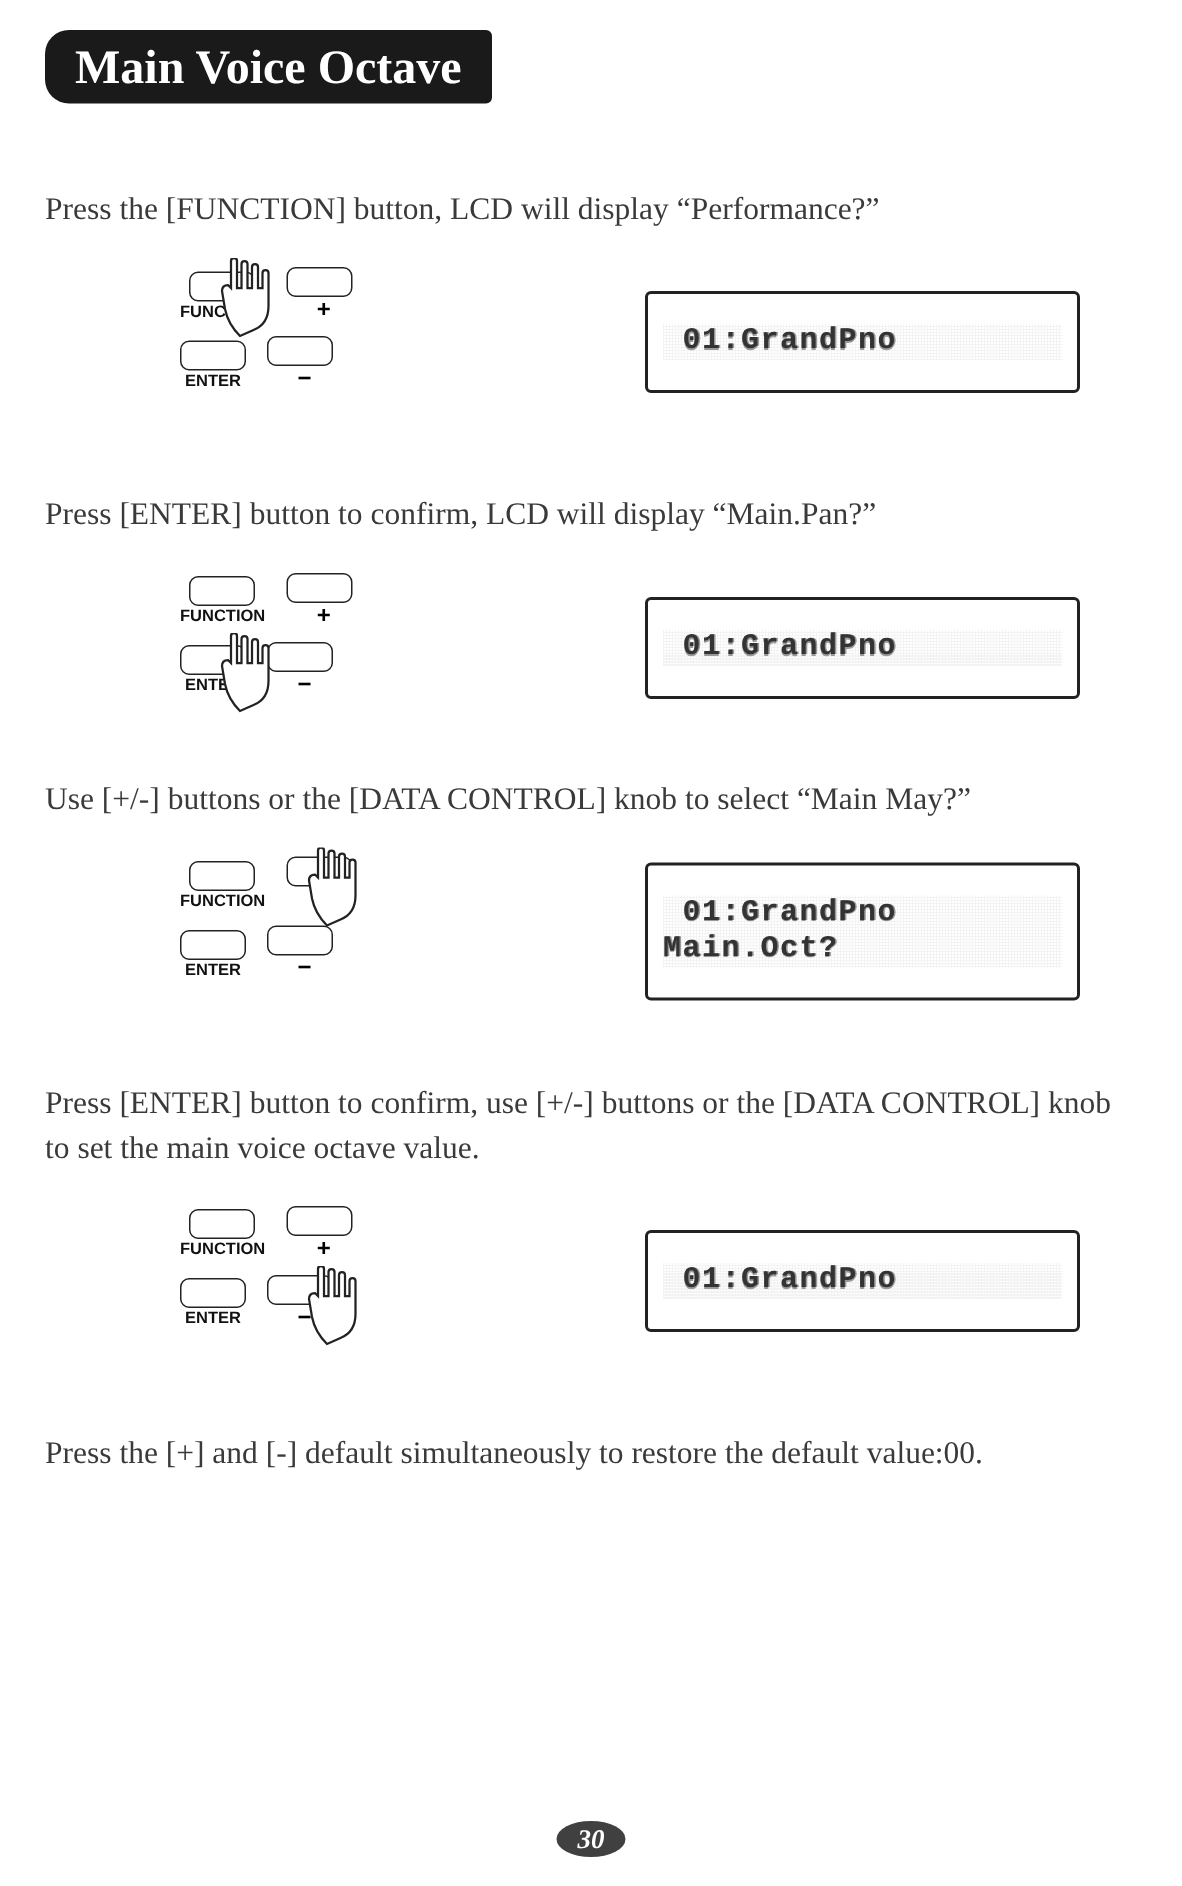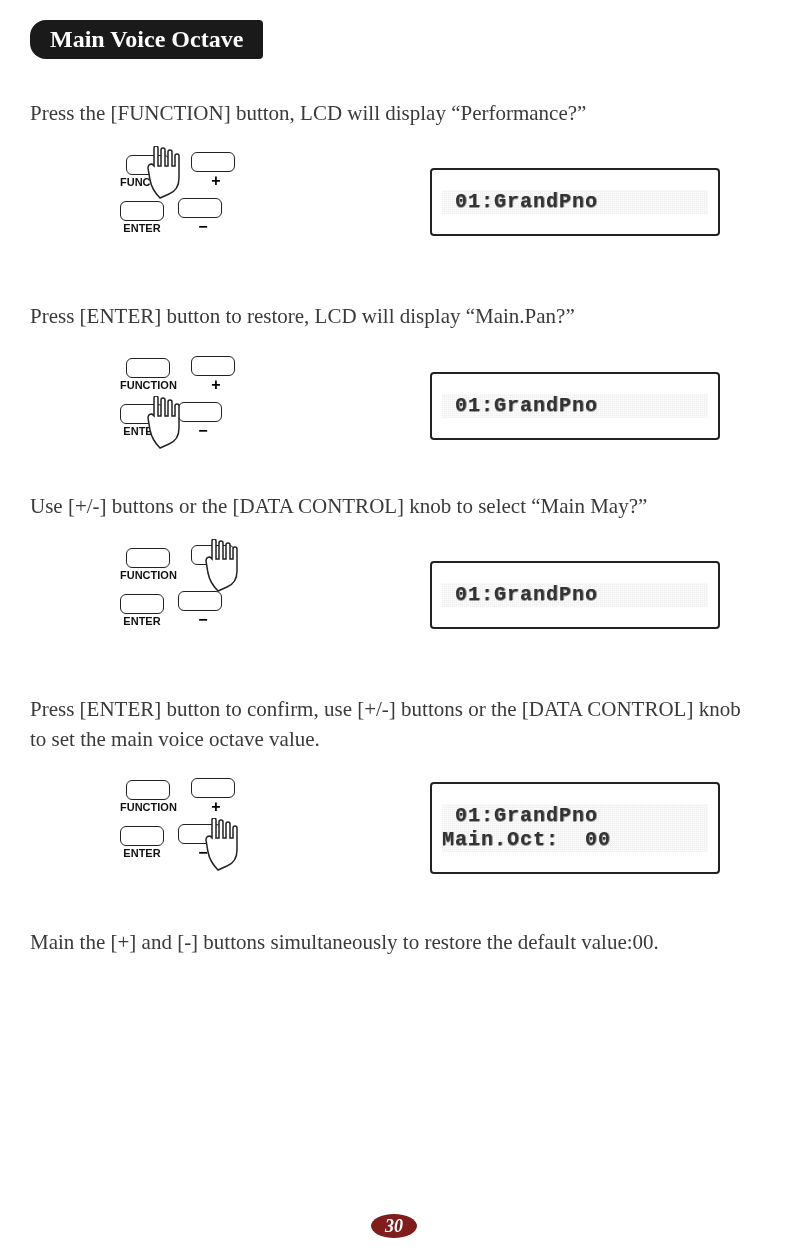--- a/index.html
+++ b/index.html
@@ -8,32 +8,33 @@
       height: 1257px;
       background: #fff;
       font-family: Georgia, 'Times New Roman', serif;
       position: relative;
       padding: 20px 30px;
     }
     .title-badge {
       display: inline-block;
       background: #1a1a1a;
       color: #fff;
-      font-size: 24px;
+      font-size: 32px;
       font-weight: bold;
       padding: 6px 20px;
       border-radius: 16px 4px 4px 16px;
       margin-bottom: 40px;
       font-family: Georgia, serif;
     }
     .instruction {
       font-size: 21px;
       color: #3a3a3a;
       margin-bottom: 24px;
       line-height: 1.4;
+      margin-top: 16px;
     }
     .step-row {
       display: flex;
       align-items: center;
       gap: 160px;
       margin-bottom: 50px;
       padding-left: 90px;
     }
     .button-panel {
       position: relative;
@@ -101,21 +102,21 @@
                         repeating-linear-gradient(0deg, #f3f3f3 0px, #f3f3f3 1px, transparent 1px, transparent 2px);
     }
     
     .page-number {
       position: absolute;
       bottom: 20px;
       left: 50%;
       transform: translateX(-50%);
     }
     .page-number-badge {
-      background: #7f1d1d;
+      background: #404040;
       color: #fff;
       font-style: italic;
       font-weight: bold;
       font-size: 18px;
       padding: 2px 14px;
       border-radius: 50%;
       font-family: Georgia, serif;
     }
   </style>
 </head>
@@ -154,21 +155,21 @@
           <path d="M12 8 L12 2 Q12 0 14 0 Q16 0 16 2 L16 20 L19 20 L19 4 Q19 2 21 2 Q23 2 23 4 L23 20 L26 20 L26 6 Q26 4 28 4 Q30 4 30 6 L30 20 L33 20 L33 10 Q33 8 35 8 Q37 8 37 10 L37 32 Q37 44 27 48 L18 52 Q10 44 8 34 L6 22 Q6 18 10 18 L12 20 Z" fill="#fff" stroke="#222" stroke-width="1.5"></path>
         </svg>
     </div>
   </div>
   <div class="lcd">
     <div class="lcd-line"> 01:GrandPno</div>
   </div>
 </div>
 
 
-<p class="instruction">Press [ENTER] button to restore, LCD will display “Main.Pan?”</p>
+<p class="instruction">Press [ENTER] button to confirm, LCD will display “Main.Pan?”</p>
 <div class="step-row" style="margin-bottom:36px;">
   <div class="button-panel">
     <div class="btn-row">
       <div class="btn-col">
         <div class="btn"></div>
         <div class="btn-label">FUNCTION</div>
       </div>
       <div class="btn-col">
         <div class="btn"></div>
         <span class="sign">+</span>
@@ -220,20 +221,21 @@
       </div>
     </div>
     <div class="hand" style="top:-6px; left:80px;">
       <svg viewBox="0 0 55 70">
           <path d="M12 8 L12 2 Q12 0 14 0 Q16 0 16 2 L16 20 L19 20 L19 4 Q19 2 21 2 Q23 2 23 4 L23 20 L26 20 L26 6 Q26 4 28 4 Q30 4 30 6 L30 20 L33 20 L33 10 Q33 8 35 8 Q37 8 37 10 L37 32 Q37 44 27 48 L18 52 Q10 44 8 34 L6 22 Q6 18 10 18 L12 20 Z" fill="#fff" stroke="#222" stroke-width="1.5"></path>
         </svg>
     </div>
   </div>
   <div class="lcd">
     <div class="lcd-line"> 01:GrandPno</div>
+    <div class="lcd-line">Main.Oct?</div>
   </div>
 </div>
 
 
 <p class="instruction">Press [ENTER] button to confirm, use [+/-] buttons or the [DATA CONTROL] knob to set the main voice octave value.</p>
 <div class="step-row">
   <div class="button-panel">
     <div class="btn-row">
       <div class="btn-col">
         <div class="btn"></div>
@@ -255,25 +257,24 @@
       </div>
     </div>
     <div class="hand" style="top:40px; left:80px;">
       <svg viewBox="0 0 55 70">
           <path d="M12 8 L12 2 Q12 0 14 0 Q16 0 16 2 L16 20 L19 20 L19 4 Q19 2 21 2 Q23 2 23 4 L23 20 L26 20 L26 6 Q26 4 28 4 Q30 4 30 6 L30 20 L33 20 L33 10 Q33 8 35 8 Q37 8 37 10 L37 32 Q37 44 27 48 L18 52 Q10 44 8 34 L6 22 Q6 18 10 18 L12 20 Z" fill="#fff" stroke="#222" stroke-width="1.5"></path>
         </svg>
     </div>
   </div>
   <div class="lcd">
     <div class="lcd-line"> 01:GrandPno</div>
-    <div class="lcd-line">Main.Oct:  00</div>
-  </div>
-</div>
-
-
-<p class="instruction">Main the [+] and [-] buttons simultaneously to restore the default value:00.</p>
+  </div>
+</div>
+
+
+<p class="instruction">Press the [+] and [-] default simultaneously to restore the default value:00.</p>
 
 <div class="page-number">
   <span class="page-number-badge">30</span>
 </div>
 
 
 
 
 </body></html>

